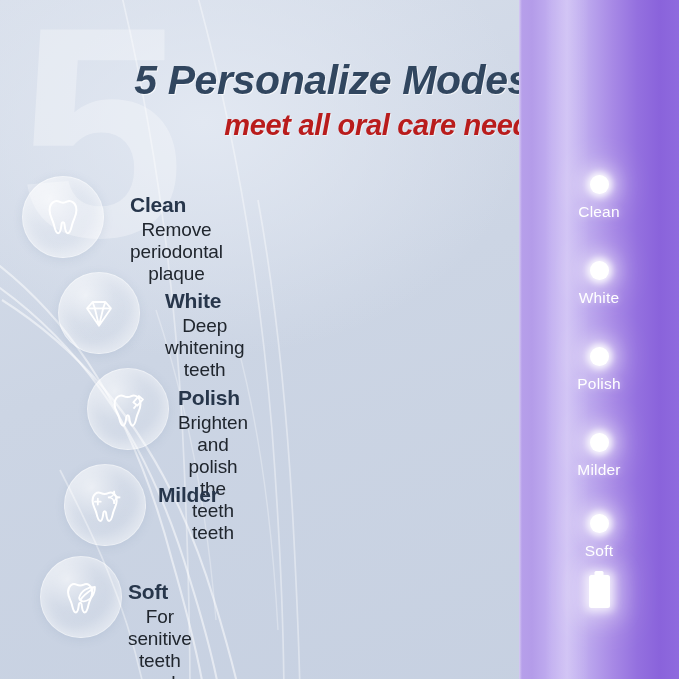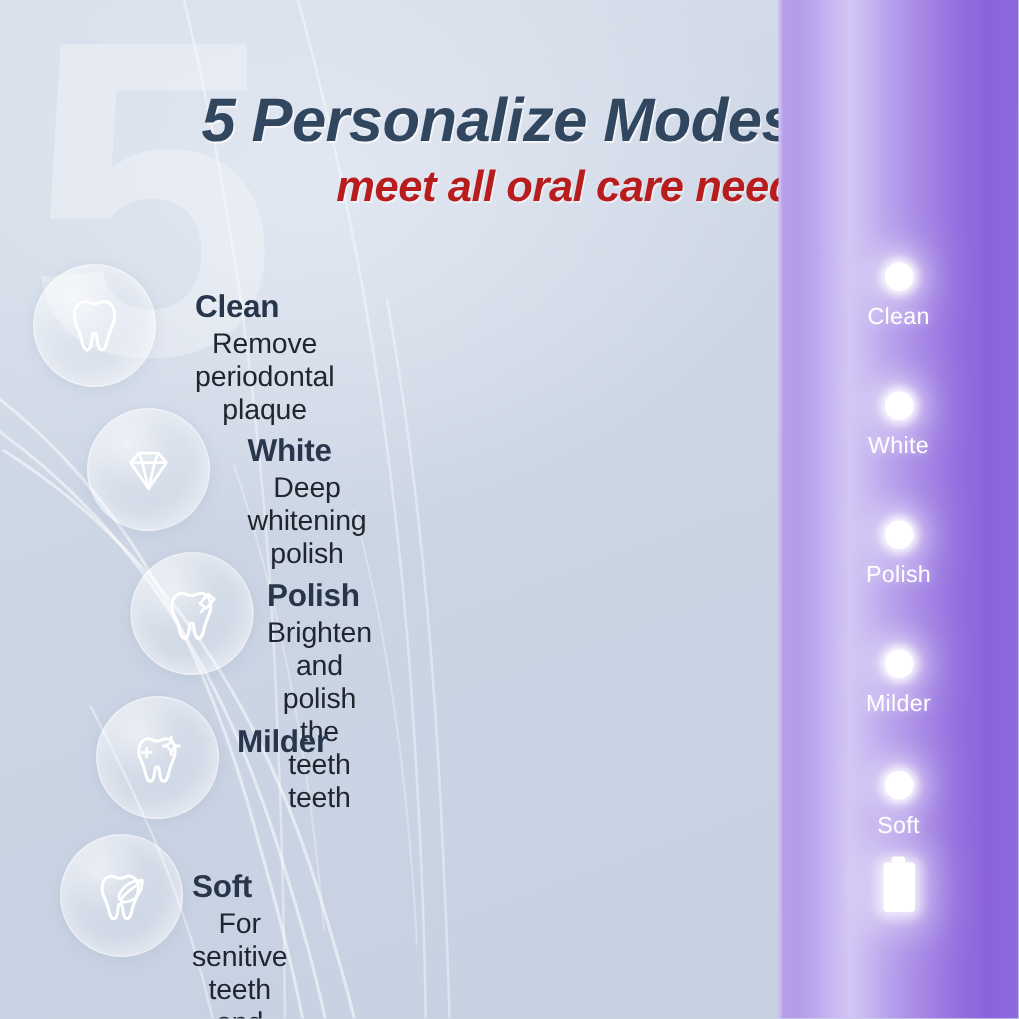--- a/index.html
+++ b/index.html
@@ -213,21 +213,21 @@
         <g fill="none" stroke="#ffffff" stroke-width="2" stroke-linejoin="round">
           <path d="M11 19 L17 12 L31 12 L37 19 L24 38 Z"></path>
           <path d="M11 19 L37 19"></path>
           <path d="M17 12 L19.5 19 L24 38"></path>
           <path d="M31 12 L28.5 19 L24 38"></path>
         </g>
       </svg>
     </div>
     <div class="mode-text" style="left:165px; top:289px;">
       <div class="mode-title">White</div>
-      <div class="mode-desc">Deep whitening polish</div>
+      <div class="mode-desc">Deep whitening teeth</div>
     </div>
   </div>
 
   <div class="mode-row" style="left:0; top:0;">
     <div class="bubble" style="left:87px; top:368px;">
       <svg width="46" height="46" viewBox="0 0 48 48">
         <path d="M10 19 C10 11.5, 15.5 8.6, 19.5 10.5 C22 11.8, 25 11.8, 27.5 10.5 C31.5 8.6, 37 11.5, 37 19 C37 24.6, 34.2 27.4, 32.8 33 C31.9 37.2, 31 41.4, 28.6 41.4 C26.2 41.4, 25.7 36.7, 25.2 32.5 C24.9 30, 22.6 30, 22.3 32.5 C21.8 36.7, 21.3 41.4, 18.9 41.4 C16.5 41.4, 15.6 37.2, 14.7 33 C13.3 27.4, 10 24.6, 10 19 Z" fill="none" stroke="#ffffff" stroke-width="2.1" stroke-linejoin="round"></path>
         <g fill="none" stroke="#ffffff" stroke-width="1.9" stroke-linejoin="round">
           <path d="M29.5 17 L35.2 10.5 L39.6 14 L33.8 20.4 Z"></path>
           <path d="M33.2 19.6 L29.8 23.6"></path>

